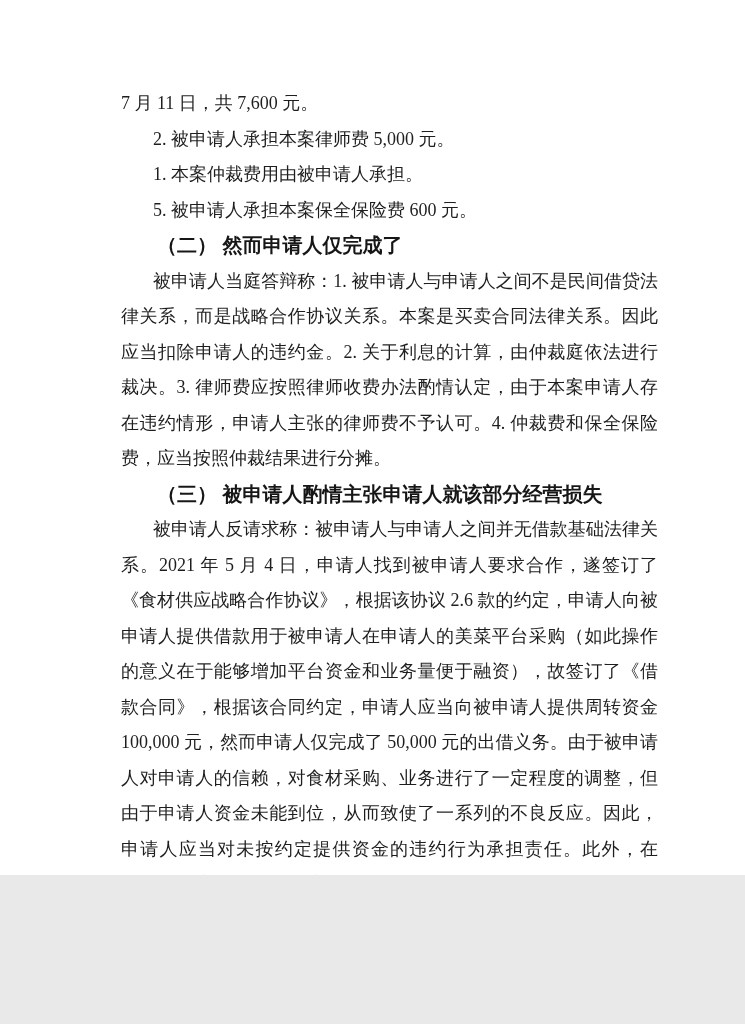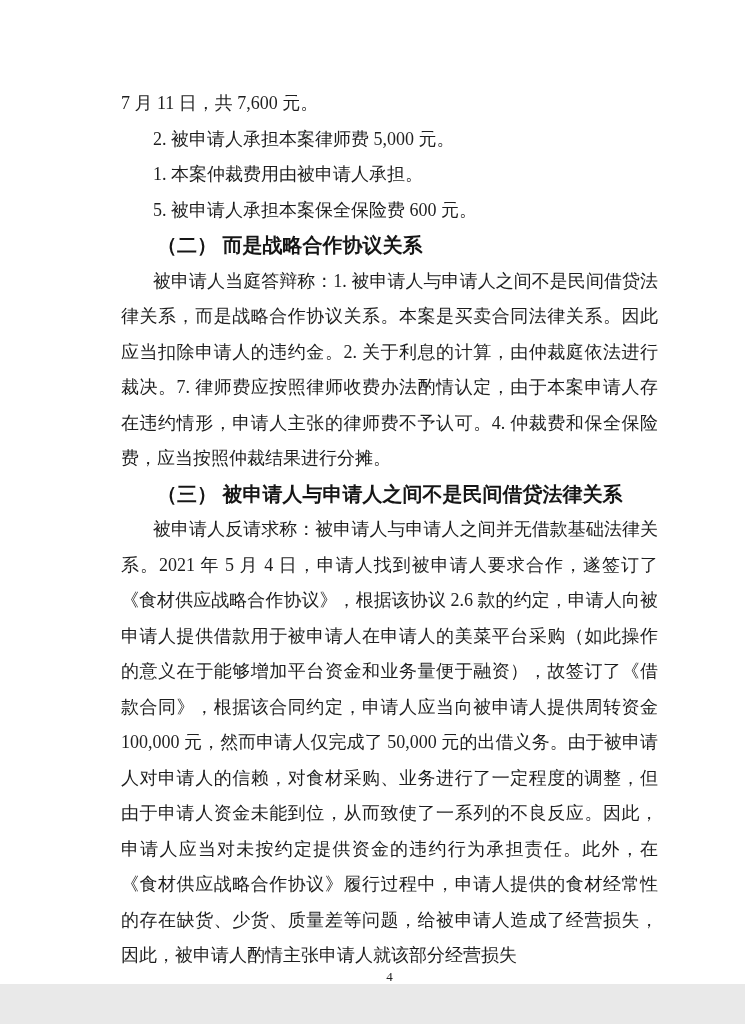--- a/index.html
+++ b/index.html
@@ -3,21 +3,21 @@
 <meta charset="utf-8">
 <style>
   html, body {
     margin: 0;
     padding: 0;
     background: #e9e9e9;
   }
   .page {
     position: relative;
     width: 745px;
-    height: 984px;
+    height: 875px;
     background: #ffffff;
     overflow: hidden;
     font-family: "Liberation Serif", serif;
   }
   .content {
     position: absolute;
     left: 121px;
     top: 86px;
     width: 537px;
   }
@@ -59,19 +59,19 @@
 </head>
 <body>
 
 <div class="page">
   <div class="content">
 
   <p class="para continuation">7 月 11 日，共 7,600 元。</p>
       <p class="para numbered">2. 被申请人承担本案律师费 5,000 元。</p>
       <p class="para numbered">1. 本案仲裁费用由被申请人承担。</p>
       <p class="para numbered">5. 被申请人承担本案保全保险费 600 元。</p>
-      <p class="para heading">（二） 而是战略合作协议关系</p>
-      <p class="para body">被申请人当庭答辩称：1. 被申请人与申请人之间不是民间借贷法律关系，而是战略合作协议关系。本案是买卖合同法律关系。因此应当扣除申请人的违约金。2. 关于利息的计算，由仲裁庭依法进行裁决。7. 律师费应按照律师收费办法酌情认定，由于本案申请人存在违约情形，申请人主张的律师费不予认可。4. 仲裁费和保全保险费，应当按照仲裁结果进行分摊。</p>
-      <p class="para heading">（三） 被申请人与申请人之间不是民间借贷法律关系</p>
+      <p class="para heading">（二） 然而申请人仅完成了</p>
+      <p class="para body">被申请人当庭答辩称：1. 被申请人与申请人之间不是民间借贷法律关系，而是战略合作协议关系。本案是买卖合同法律关系。因此应当扣除申请人的违约金。2. 关于利息的计算，由仲裁庭依法进行裁决。3. 律师费应按照律师收费办法酌情认定，由于本案申请人存在违约情形，申请人主张的律师费不予认可。4. 仲裁费和保全保险费，应当按照仲裁结果进行分摊。</p>
+      <p class="para heading">（三） 被申请人酌情主张申请人就该部分经营损失</p>
       <p class="para body">被申请人反请求称：被申请人与申请人之间并无借款基础法律关系。2021 年 5 月 4 日，申请人找到被申请人要求合作，遂签订了《食材供应战略合作协议》，根据该协议 2.6 款的约定，申请人向被申请人提供借款用于被申请人在申请人的美菜平台采购（如此操作的意义在于能够增加平台资金和业务量便于融资），故签订了《借款合同》，根据该合同约定，申请人应当向被申请人提供周转资金 100,000 元，然而申请人仅完成了 50,000 元的出借义务。由于被申请人对申请人的信赖，对食材采购、业务进行了一定程度的调整，但由于申请人资金未能到位，从而致使了一系列的不良反应。因此，申请人应当对未按约定提供资金的违约行为承担责任。此外，在《食材供应战略合作协议》履行过程中，申请人提供的食材经常性的存在缺货、少货、质量差等问题，给被申请人造成了经营损失，因此，被申请人酌情主张申请人就该部分经营损失</p>
     </div>
   <div class="page-number">4</div>
 </div>
 
 </body></html>

